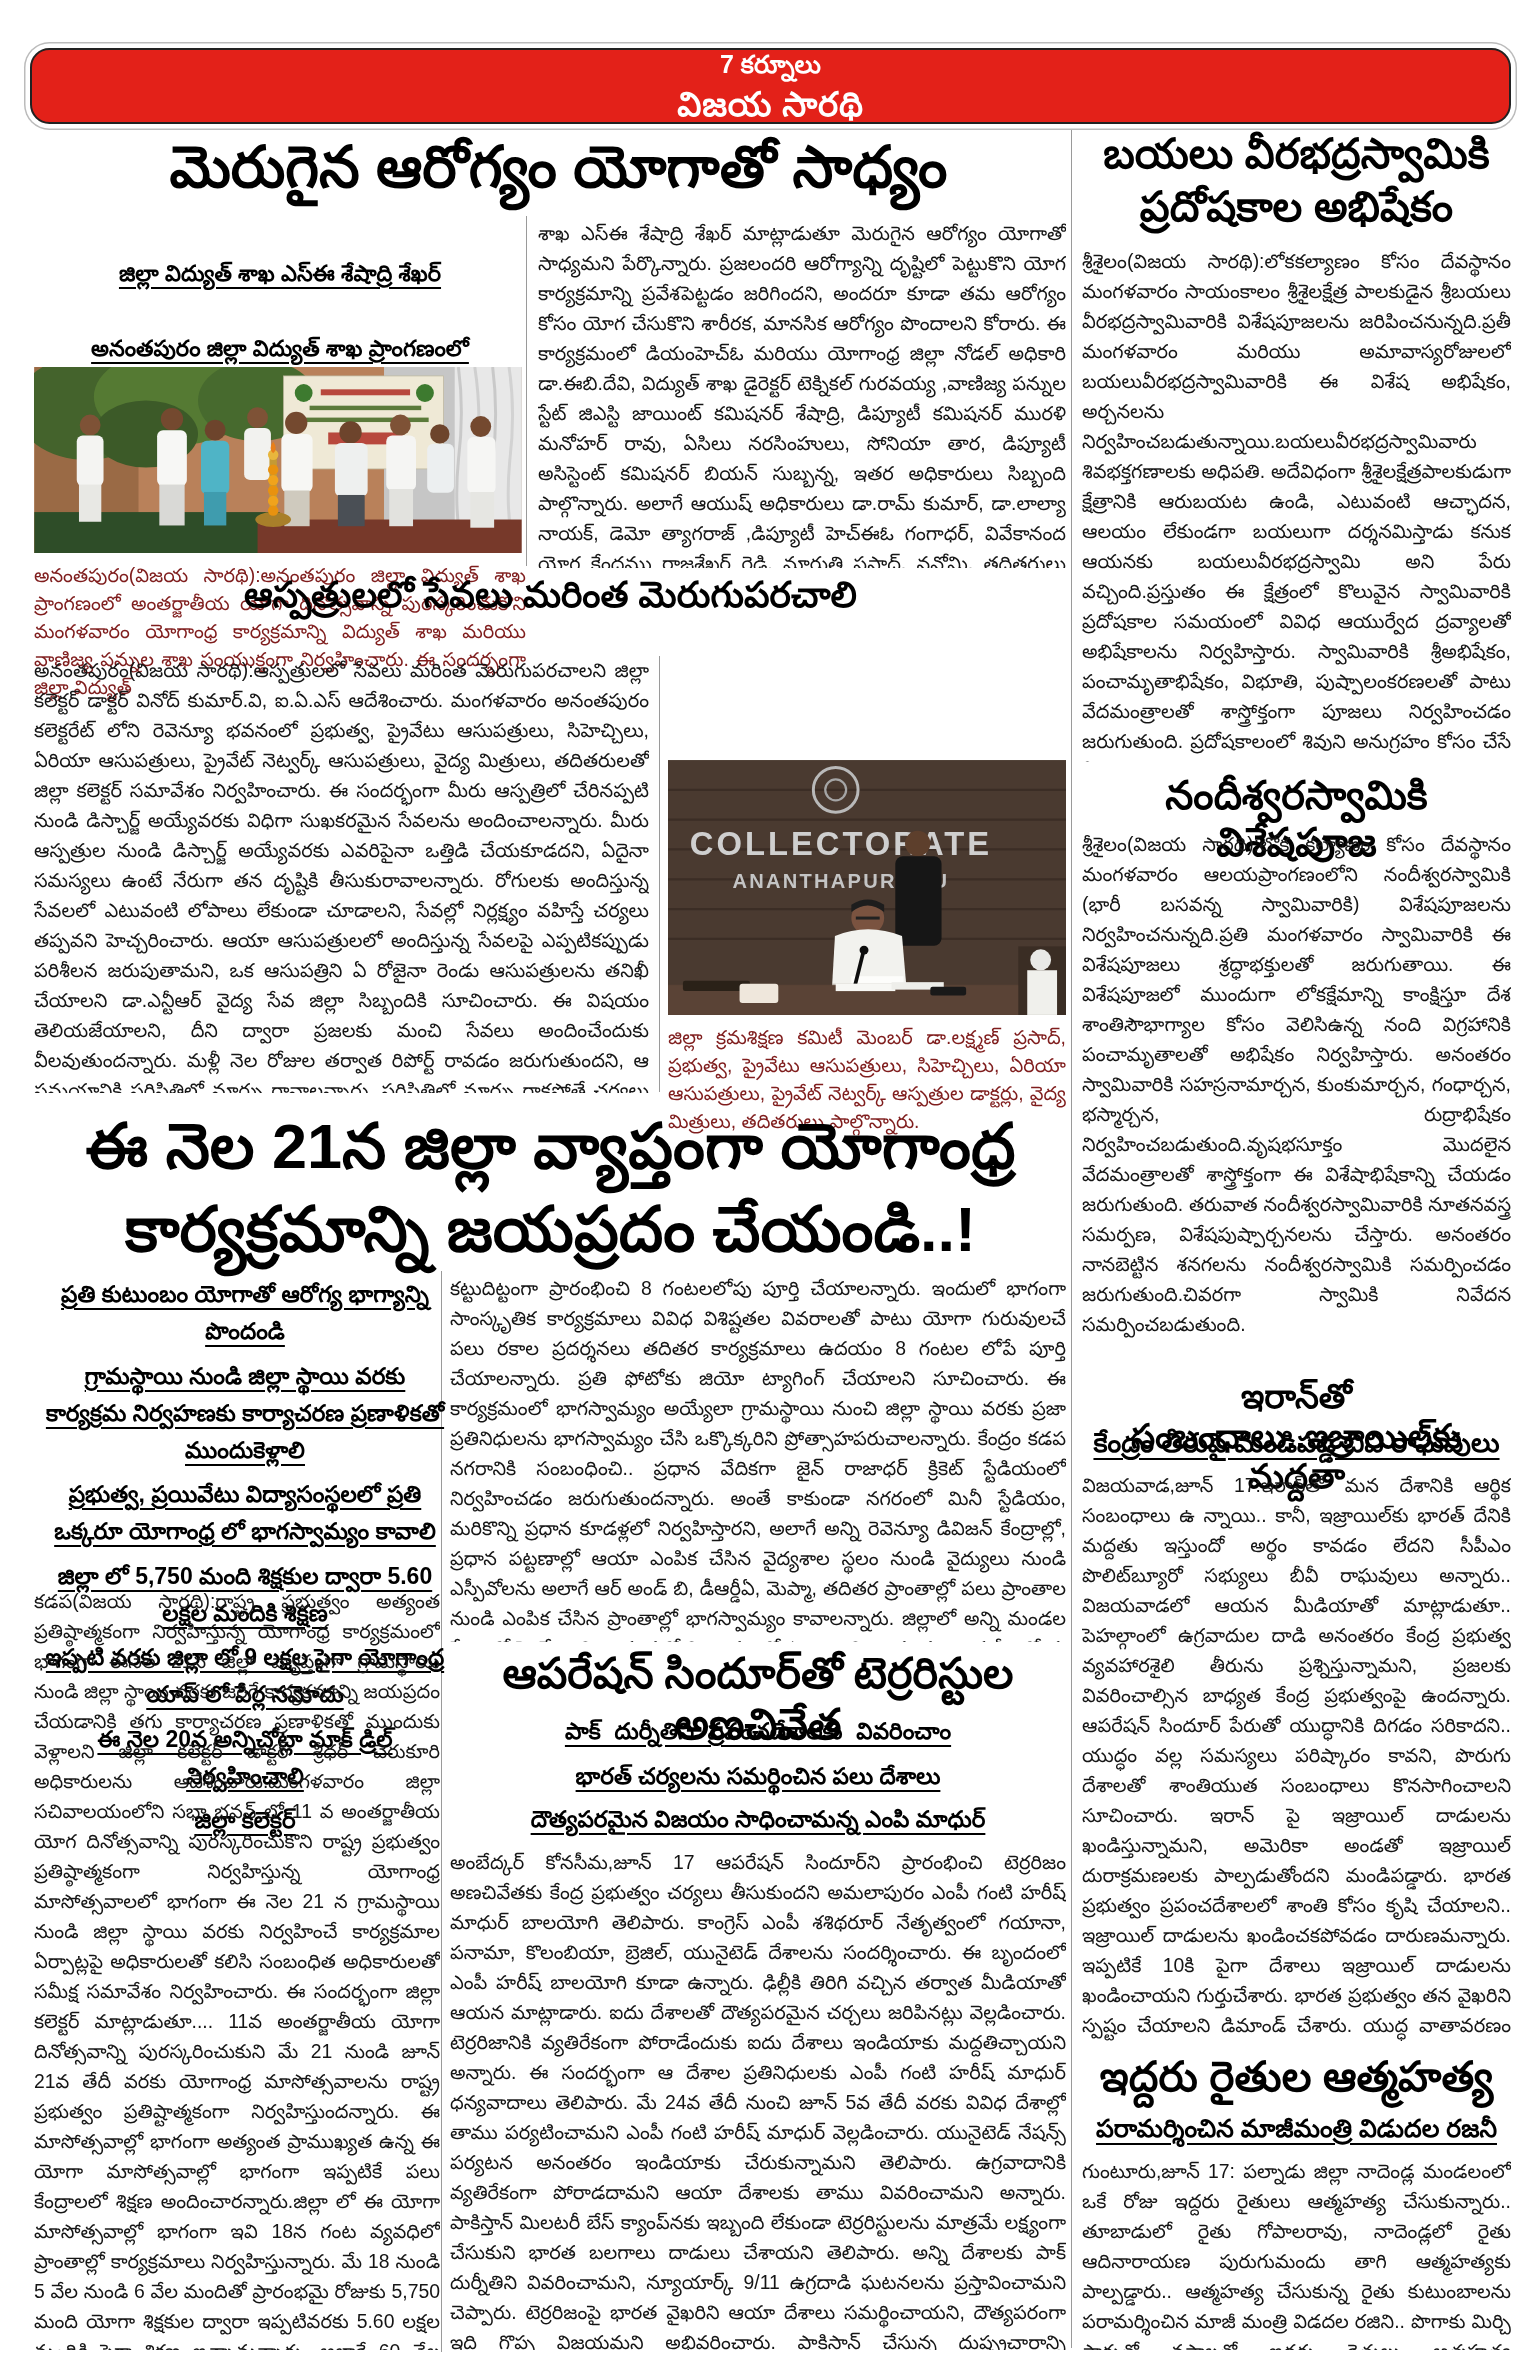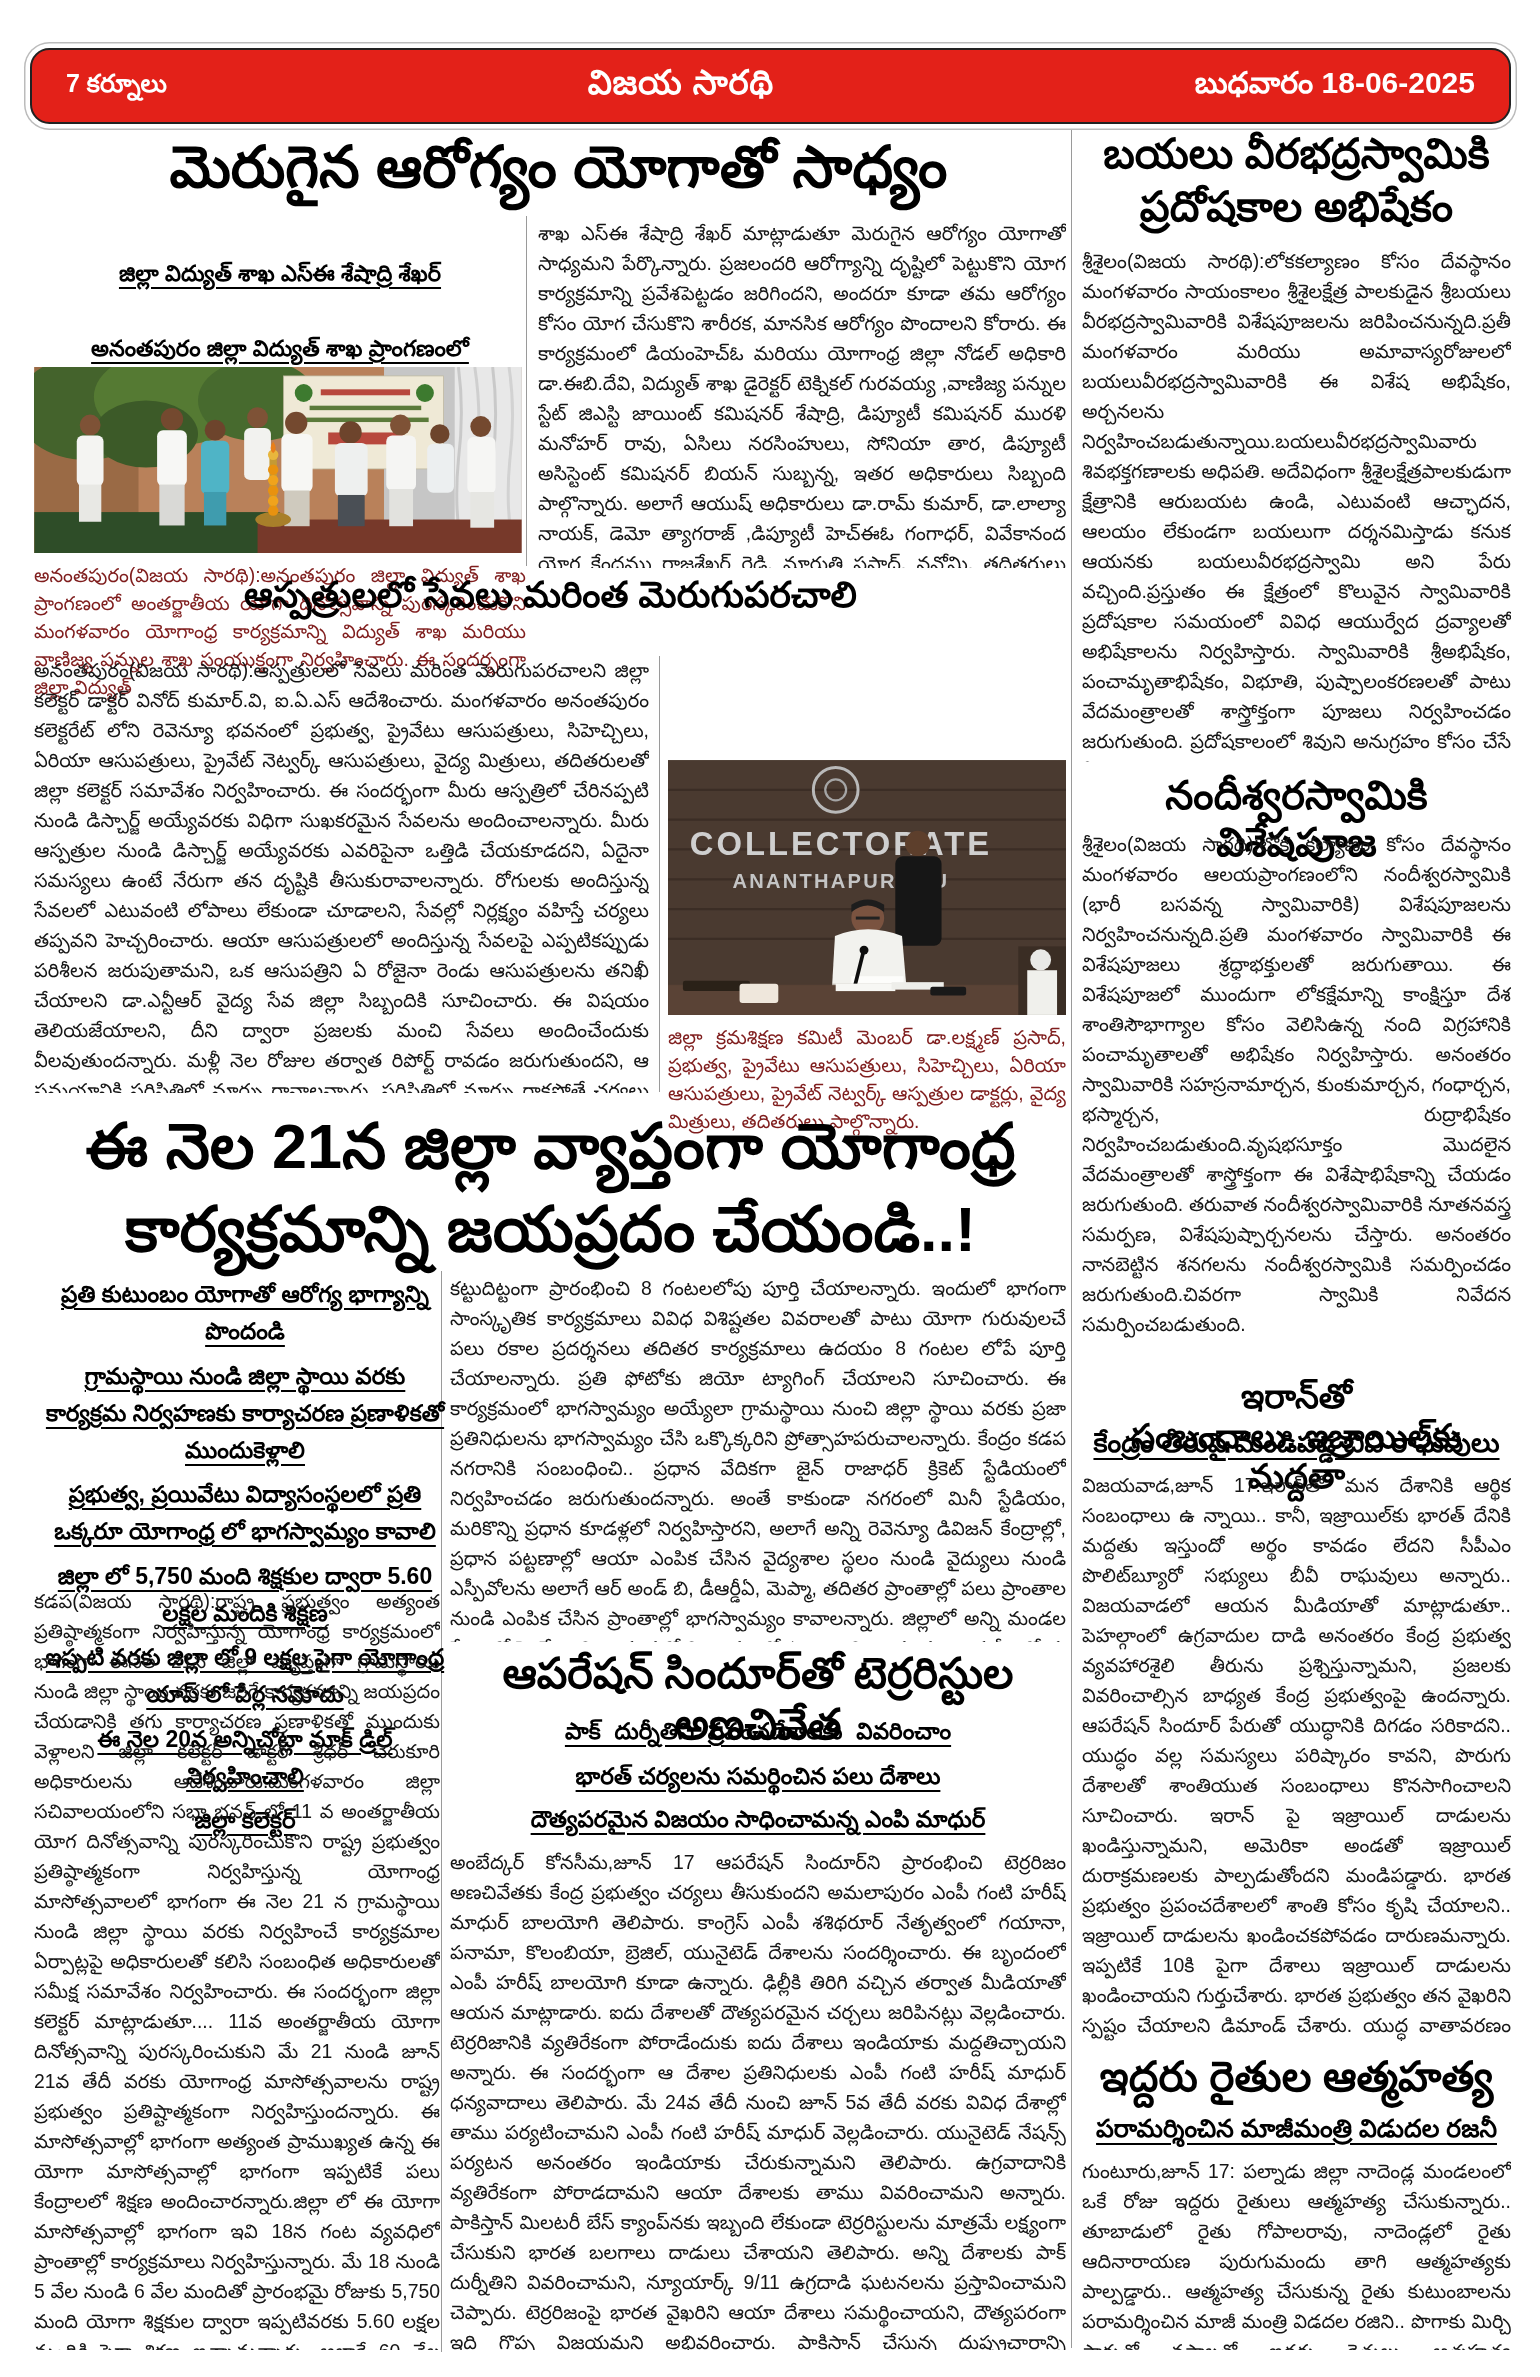--- a/index.html
+++ b/index.html
@@ -3,21 +3,21 @@
 <meta charset="utf-8">
 <style>
   html,body{margin:0;padding:0;background:#d8d8d8;}
   .page{position:relative;width:1541px;height:2377px;background:#ffffff;margin:0 auto;
         font-family:"Liberation Sans","DejaVu Sans",sans-serif;color:#111;overflow:hidden;}
   .abs{position:absolute;}
   
   .masthead{left:30px;top:48px;width:1481px;height:76px;background:#e32119;
             border:2.2px solid #222;border-radius:19.4px;box-shadow:0 0 0 4.5px #fff,0 0 0 6px #bbb;
             display:flex;align-items:center;justify-content:space-between;
-            padding:0 34px;box-sizing:border-box;color:#fff;}
+            padding:0 34px;box-sizing:border-box;color:#fff;flex-direction:column;}
   .mast-left{font-size:25px;font-weight:bold;}
   .mast-center{font-size:34px;font-weight:bold;letter-spacing:0.7px;}
   .mast-right{font-size:30px;font-weight:bold;}
   
   .hl{font-weight:800;color:#000;text-align:center;line-height:1.18;}
   .hl-xl{font-size:58px;}
   .hl-big{font-size:63px;line-height:1.32;}
   .hl-r1{font-size:42px;line-height:1.25;}
   .hl-r2{font-size:40px;}
   .hl-r3{font-size:34px;}

